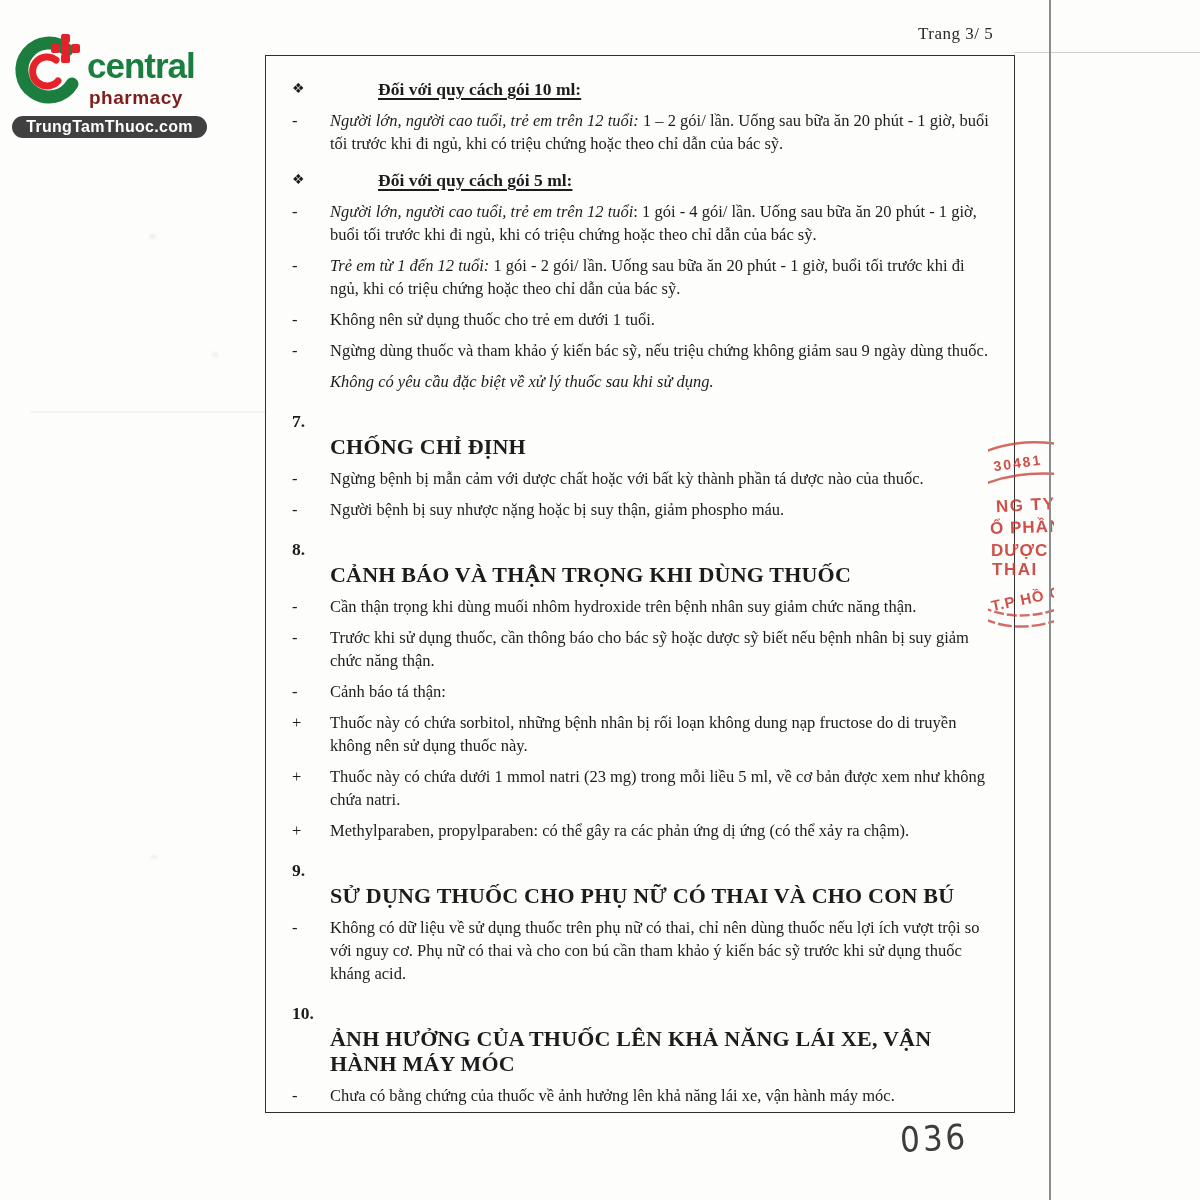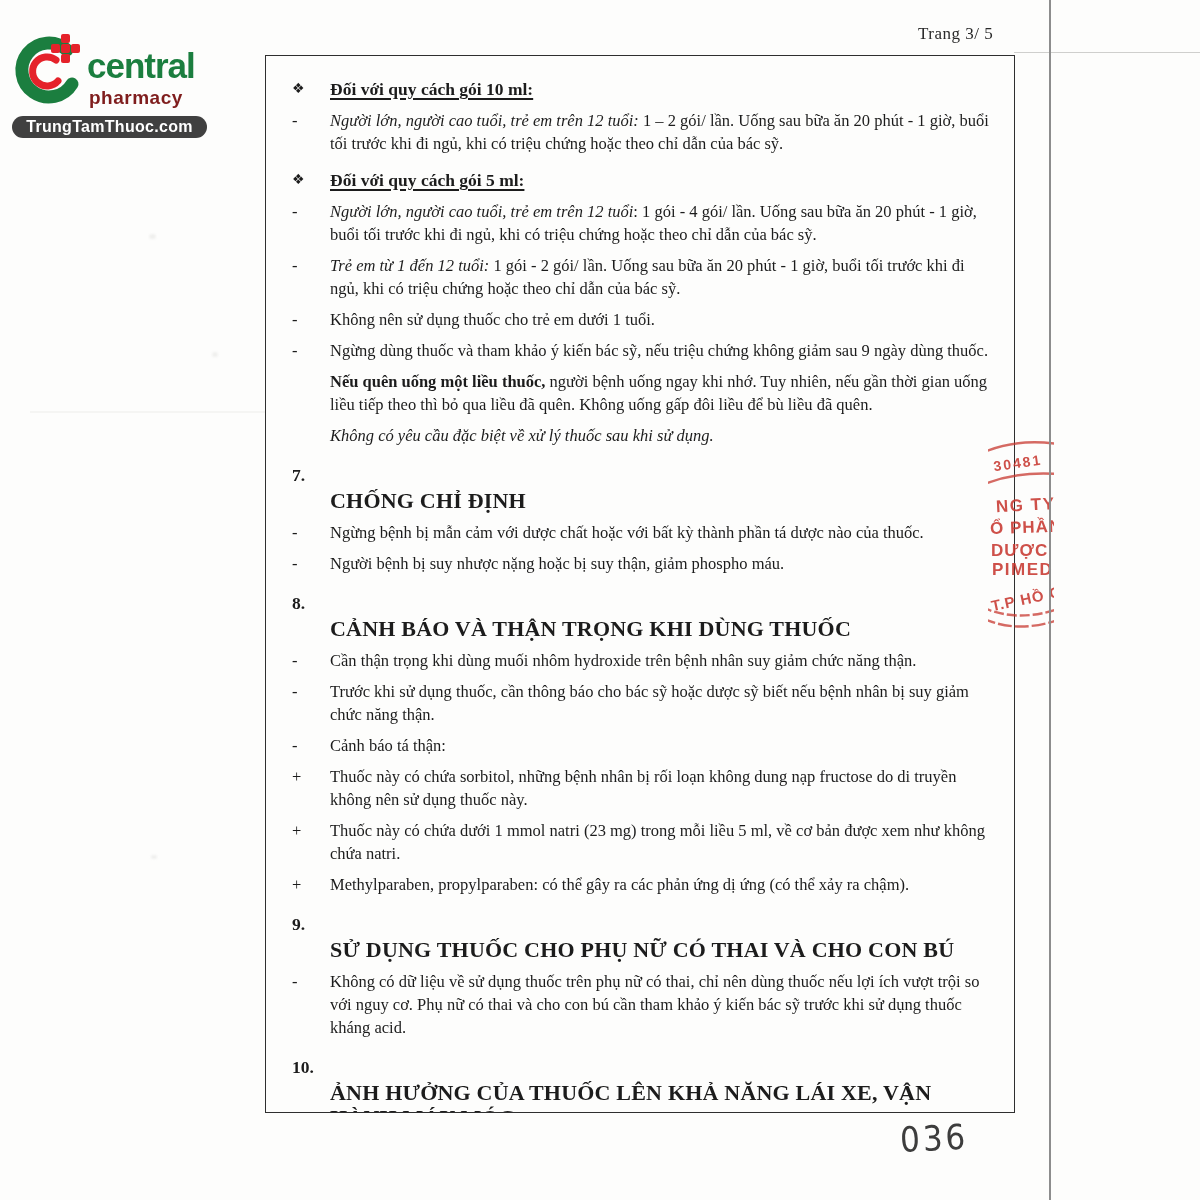--- a/index.html
+++ b/index.html
@@ -47,21 +47,21 @@
   .block{display:flex;align-items:flex-start;margin-top:8px;}
   .block .marker{
     flex:0 0 38px;text-align:left;font-size:16.5px;line-height:23px;
   }
   .block .text{flex:1;font-size:16.5px;line-height:23px;padding-right:2px;}
   .b{font-weight:bold;}
   .i{font-style:italic;}
   .u{text-decoration:underline;text-decoration-thickness:1.5px;text-underline-offset:3px;}
   .bullet-heading{margin-top:13px;}
   .bullet-heading .marker{font-size:14px;line-height:24px;}
-  .bullet-heading .text{font-size:17.5px;line-height:24px;font-weight:bold;}
+  .bullet-heading .text{font-size:17.5px;line-height:24px;font-weight:bold;margin-left:48px;}
   .section{margin-top:16px;}
   .section .marker{font-weight:bold;font-size:17.5px;line-height:25px;}
   .section .text{font-weight:bold;font-size:22px;line-height:25px;letter-spacing:.2px;margin-top:25px;}
   
   .stamp-clip{
     position:absolute;left:988px;top:437px;width:66px;height:194px;
     overflow:hidden;z-index:10;pointer-events:none;
   }
   .stamp-line{
     position:absolute;left:0;width:120px;
@@ -136,24 +136,20 @@
         <span class="marker">-</span>
         <div class="text"><span class="i">Trẻ em từ 1 đến 12 tuổi:</span><span> 1 gói - 2 gói/ lần. Uống sau bữa ăn 20 phút - 1 giờ, buổi tối trước khi đi ngủ, khi có triệu chứng hoặc theo chỉ dẫn của bác sỹ.</span></div>
       </div>
       <div class="block item">
         <span class="marker">-</span>
         <div class="text"><span>Không nên sử dụng thuốc cho trẻ em dưới 1 tuổi.</span></div>
       </div>
       <div class="block item">
         <span class="marker">-</span>
         <div class="text"><span>Ngừng dùng thuốc và tham khảo ý kiến bác sỹ, nếu triệu chứng không giảm sau 9 ngày dùng thuốc.</span></div>
-      </div>
-      <div class="block para">
-        <span class="marker"></span>
-        <div class="text"><span class="b">Nếu quên uống một liều thuốc,</span><span> người bệnh uống ngay khi nhớ. Tuy nhiên, nếu gần thời gian uống liều tiếp theo thì bỏ qua liều đã quên. Không uống gấp đôi liều để bù liều đã quên.</span></div>
       </div>
       <div class="block para">
         <span class="marker"></span>
         <div class="text"><span class="i">Không có yêu cầu đặc biệt về xử lý thuốc sau khi sử dụng.</span></div>
       </div>
       <div class="block section">
         <span class="marker">7.</span>
         <div class="text"><span class="b">CHỐNG CHỈ ĐỊNH</span></div>
       </div>
       <div class="block item">
@@ -218,18 +214,18 @@
       <path d="M -6 48 Q 28 34 70 37"></path>
       <path d="M -6 170 Q 28 186 70 172" stroke-dasharray="10 3"></path>
       <path d="M -6 181 Q 28 197 70 183" stroke-dasharray="14 3"></path>
     </g>
   </svg>
   <div id="stamp-lines">
       <div class="stamp-line sl0">30481</div>
       <div class="stamp-line sl1">NG TY</div>
       <div class="stamp-line sl2">Ổ PHẦN</div>
       <div class="stamp-line sl3">DƯỢC</div>
-      <div class="stamp-line sl4">PIMED</div>
+      <div class="stamp-line sl4">THAI</div>
       <div class="stamp-line sl5">T.P HỒ C</div>
     </div>
 </div>
 
 <div class="handwritten">036</div>
 
 </body></html>

